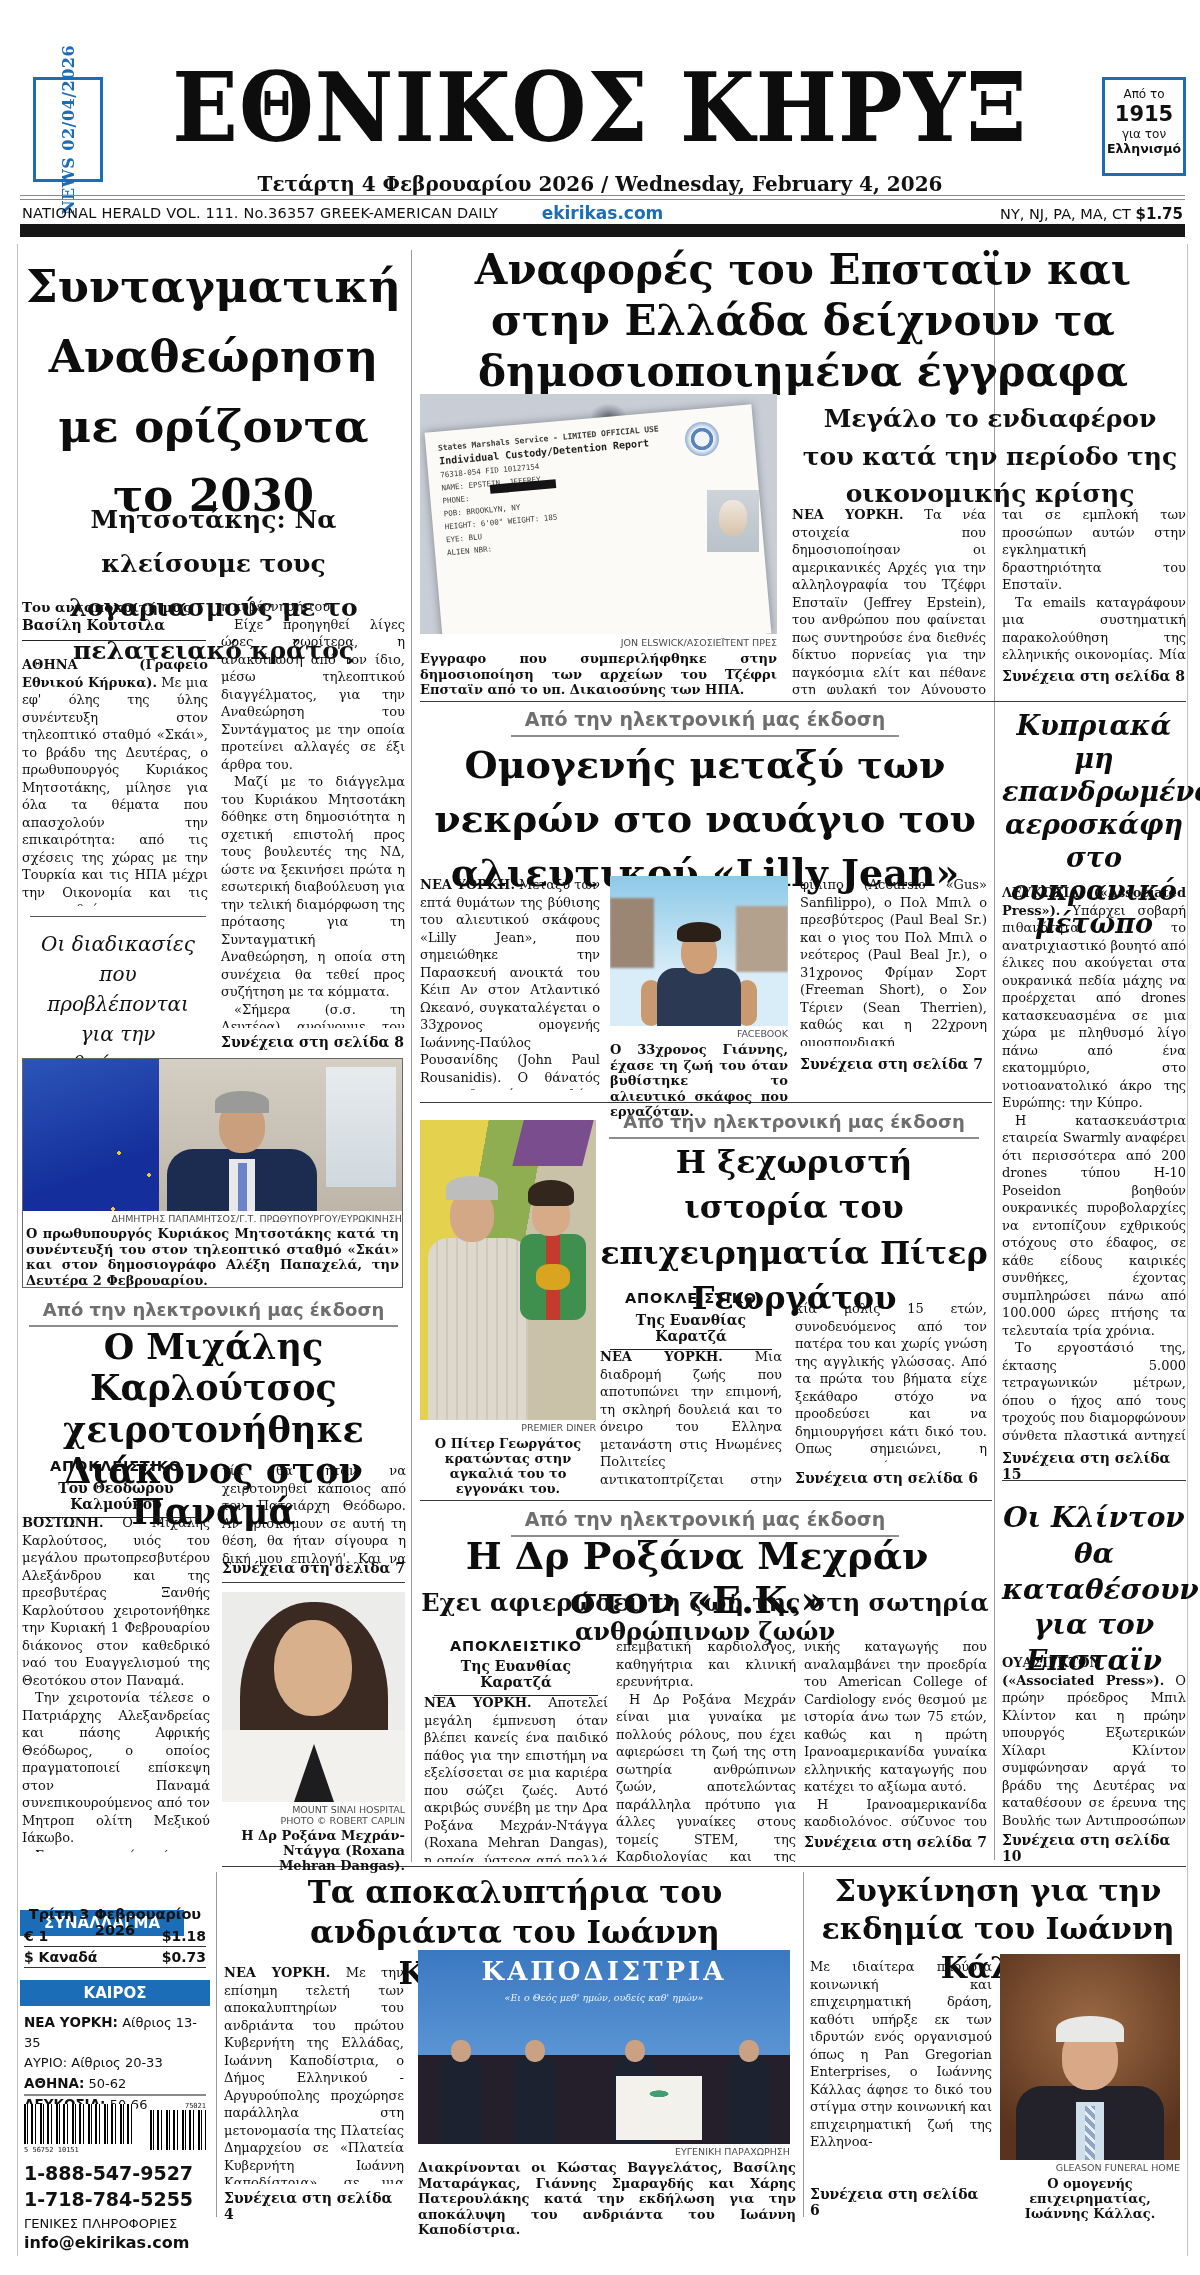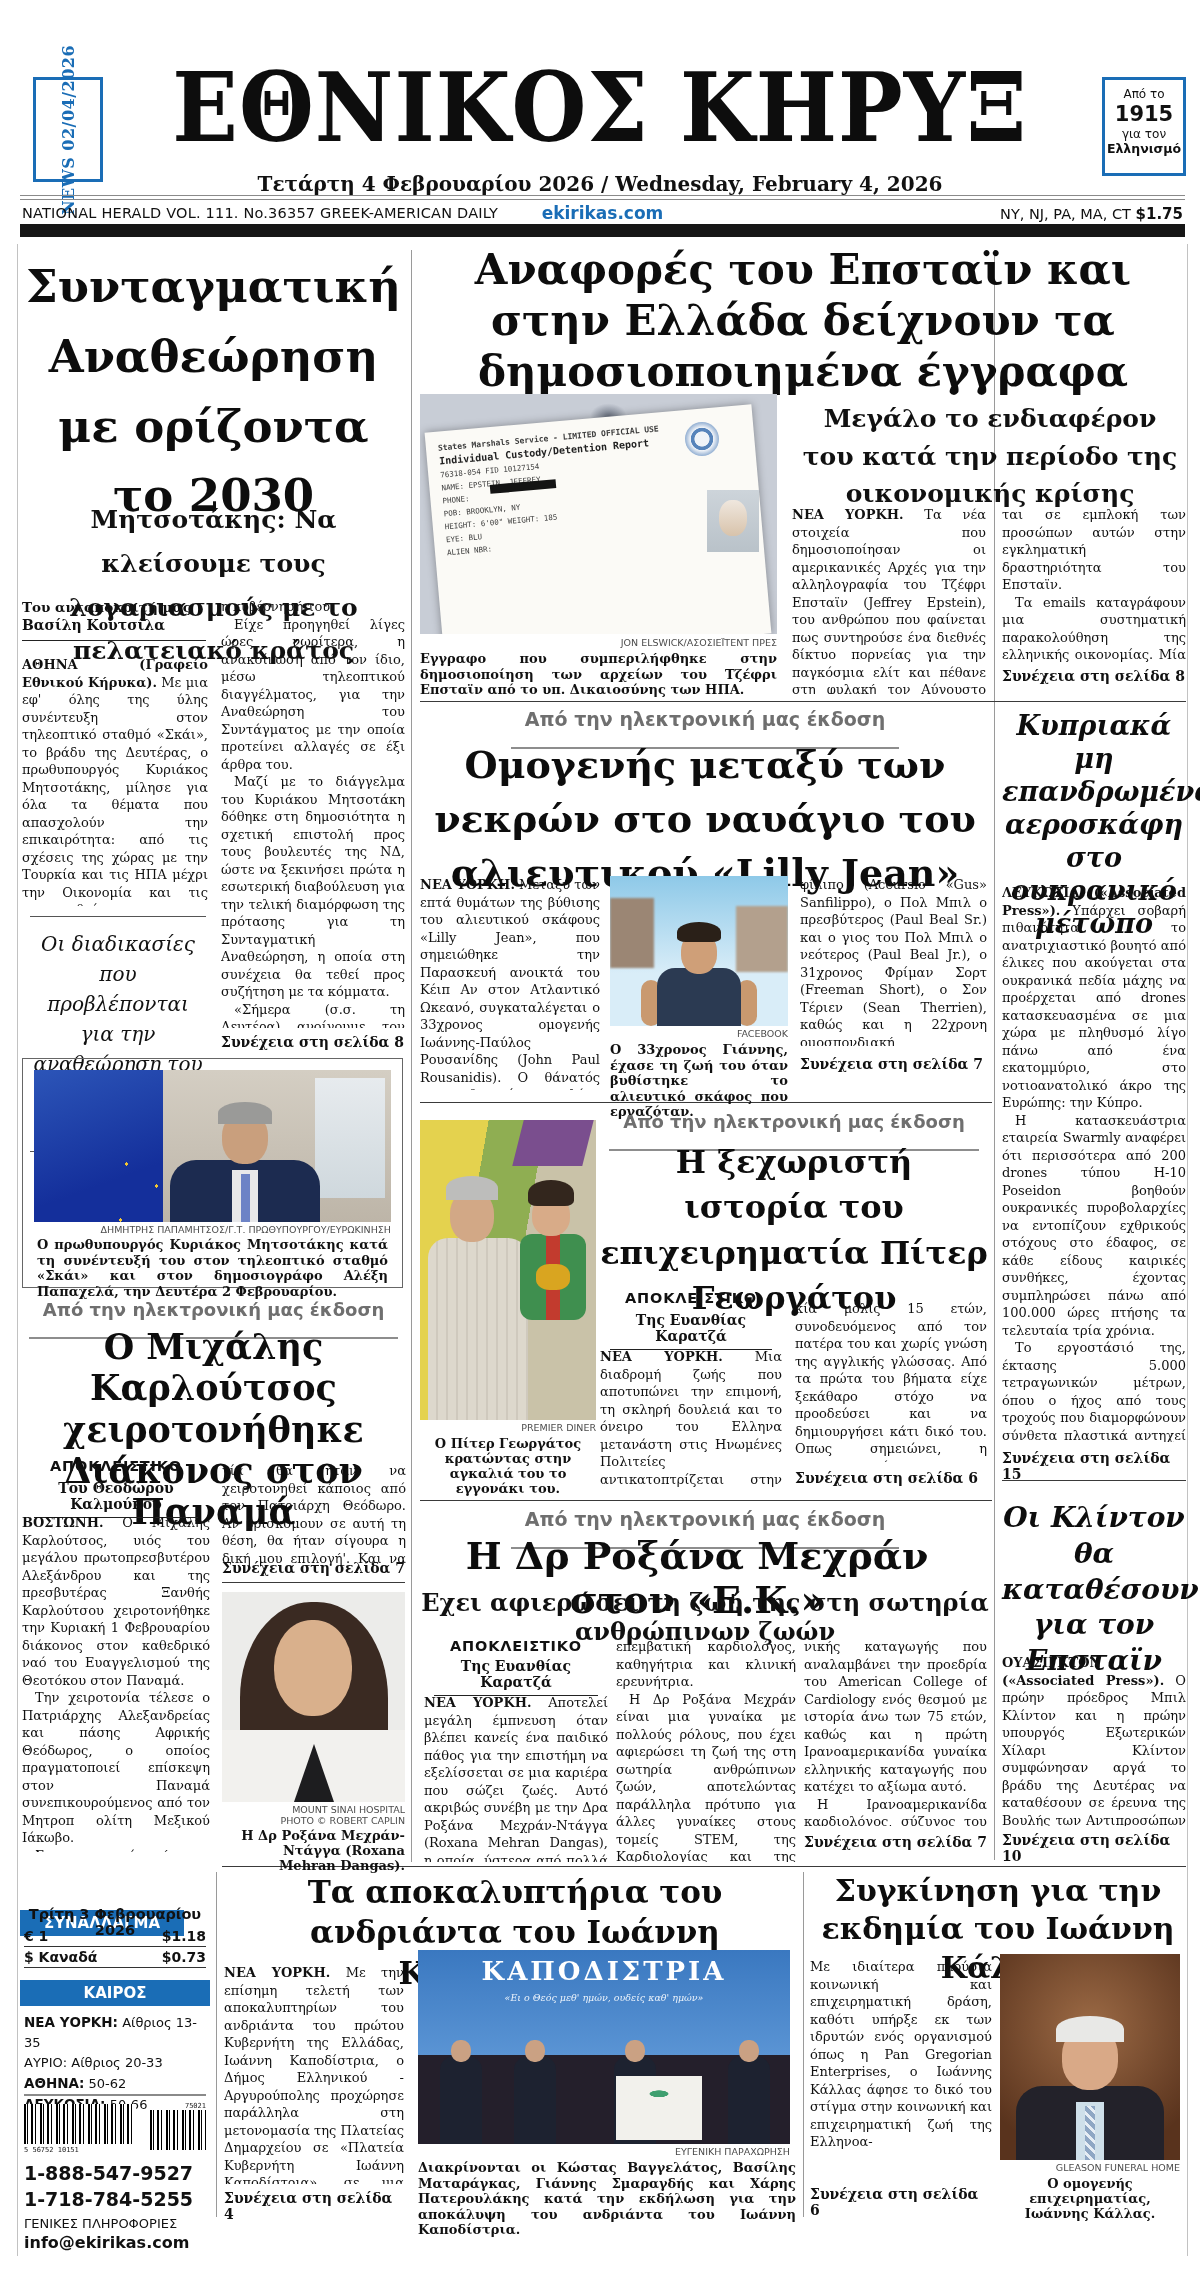--- a/index.html
+++ b/index.html
@@ -26,41 +26,41 @@
   .mh-info .r{position:absolute;right:2px;top:2px;}
   .mh-info .r b{font-size:15px;}
   .mh-bar{left:20px;top:224px;width:1165px;height:13px;background:#161616;}
   
   .edge{width:1px;background:#c2c2c2;top:244px;height:2012px;}
   .vd{width:1px;background:#9a9a9a;}
   .hr{height:1px;background:#3a3a3a;}
   
   .khead{font-weight:bold;color:#0d0d0d;}
   .kicker{font-family:"DejaVu Sans","Liberation Sans",sans-serif;font-weight:bold;color:#6f6f6f;font-size:19px;text-align:center;}
-  .kicker span{display:inline-block;padding:0 14px 17px;border-bottom:2px solid #8d8d8d;}
+  .kicker span{display:inline-block;padding:0 14px 5px;border-bottom:2px solid #8d8d8d;}
   .tag{font-family:"DejaVu Sans","Liberation Sans",sans-serif;font-weight:bold;font-size:14.5px;letter-spacing:.8px;text-align:center;}
   .byline{font-size:14px;font-weight:bold;border-bottom:1px solid #222;padding-bottom:5px;}
   .cols{font-size:13px;line-height:17.5px;text-align:justify;overflow:hidden;}
   .cols p{margin:0;text-indent:13px;}
   .cols p:first-child{text-indent:0;}
   .cont{font-weight:bold;font-size:14px;}
   .credit{font-family:"DejaVu Sans","Liberation Sans",sans-serif;font-size:9.5px;color:#4c4c4c;text-align:right;}
   .cap{font-weight:bold;font-size:13px;line-height:15.5px;text-align:justify;}
   .photo{overflow:hidden;background:#d8d8d8;}
   
   .a1-head{left:22px;top:252px;width:383px;font-size:45px;line-height:1.55;text-align:center;}
   .a1-sub{left:24px;top:498px;width:379px;font-size:25px;line-height:1.75;text-align:center;font-weight:bold;}
   .a1-by{left:22px;top:598px;width:184px;font-size:13.5px;line-height:1.35;}
   .a1-by b{font-size:14px;}
   .a1-c1{left:22px;top:656px;width:186px;height:250px;}
   .quote{left:30px;top:916px;width:172px;border-top:1px solid #555;border-bottom:1px solid #555;
       padding:12px 2px;font-style:italic;font-size:20px;line-height:1.5;text-align:center;}
   .a1-c2{left:221px;top:598px;width:184px;height:430px;}
   .a1-cont{left:221px;top:1034px;width:184px;}
-  .a1-box{left:22px;top:1058px;width:381px;height:230px;border:1px solid #666;box-sizing:border-box;padding:11px;}
+  .a1-box{left:22px;top:1058px;width:381px;height:230px;border:1px solid #666;box-sizing:border-box;padding:0;}
   .mit-photo{position:relative;width:100%;height:152px;background:#cac3b7;}
   .a1-credit{margin-top:2px;}
   .a1-cap{margin-top:2px;padding:0 3px;}
   
   .kar-kick{left:22px;top:1298px;width:383px;}
   .kar-kick span{font-size:18px;}
   .kar-head{left:22px;top:1326px;width:383px;font-size:35px;line-height:1.18;text-align:center;}
   .kar-tag{left:22px;top:1458px;width:188px;}
   .kar-by{left:34px;top:1480px;width:164px;text-align:center;}
   .kar-c1{left:22px;top:1514px;width:188px;height:338px;}

